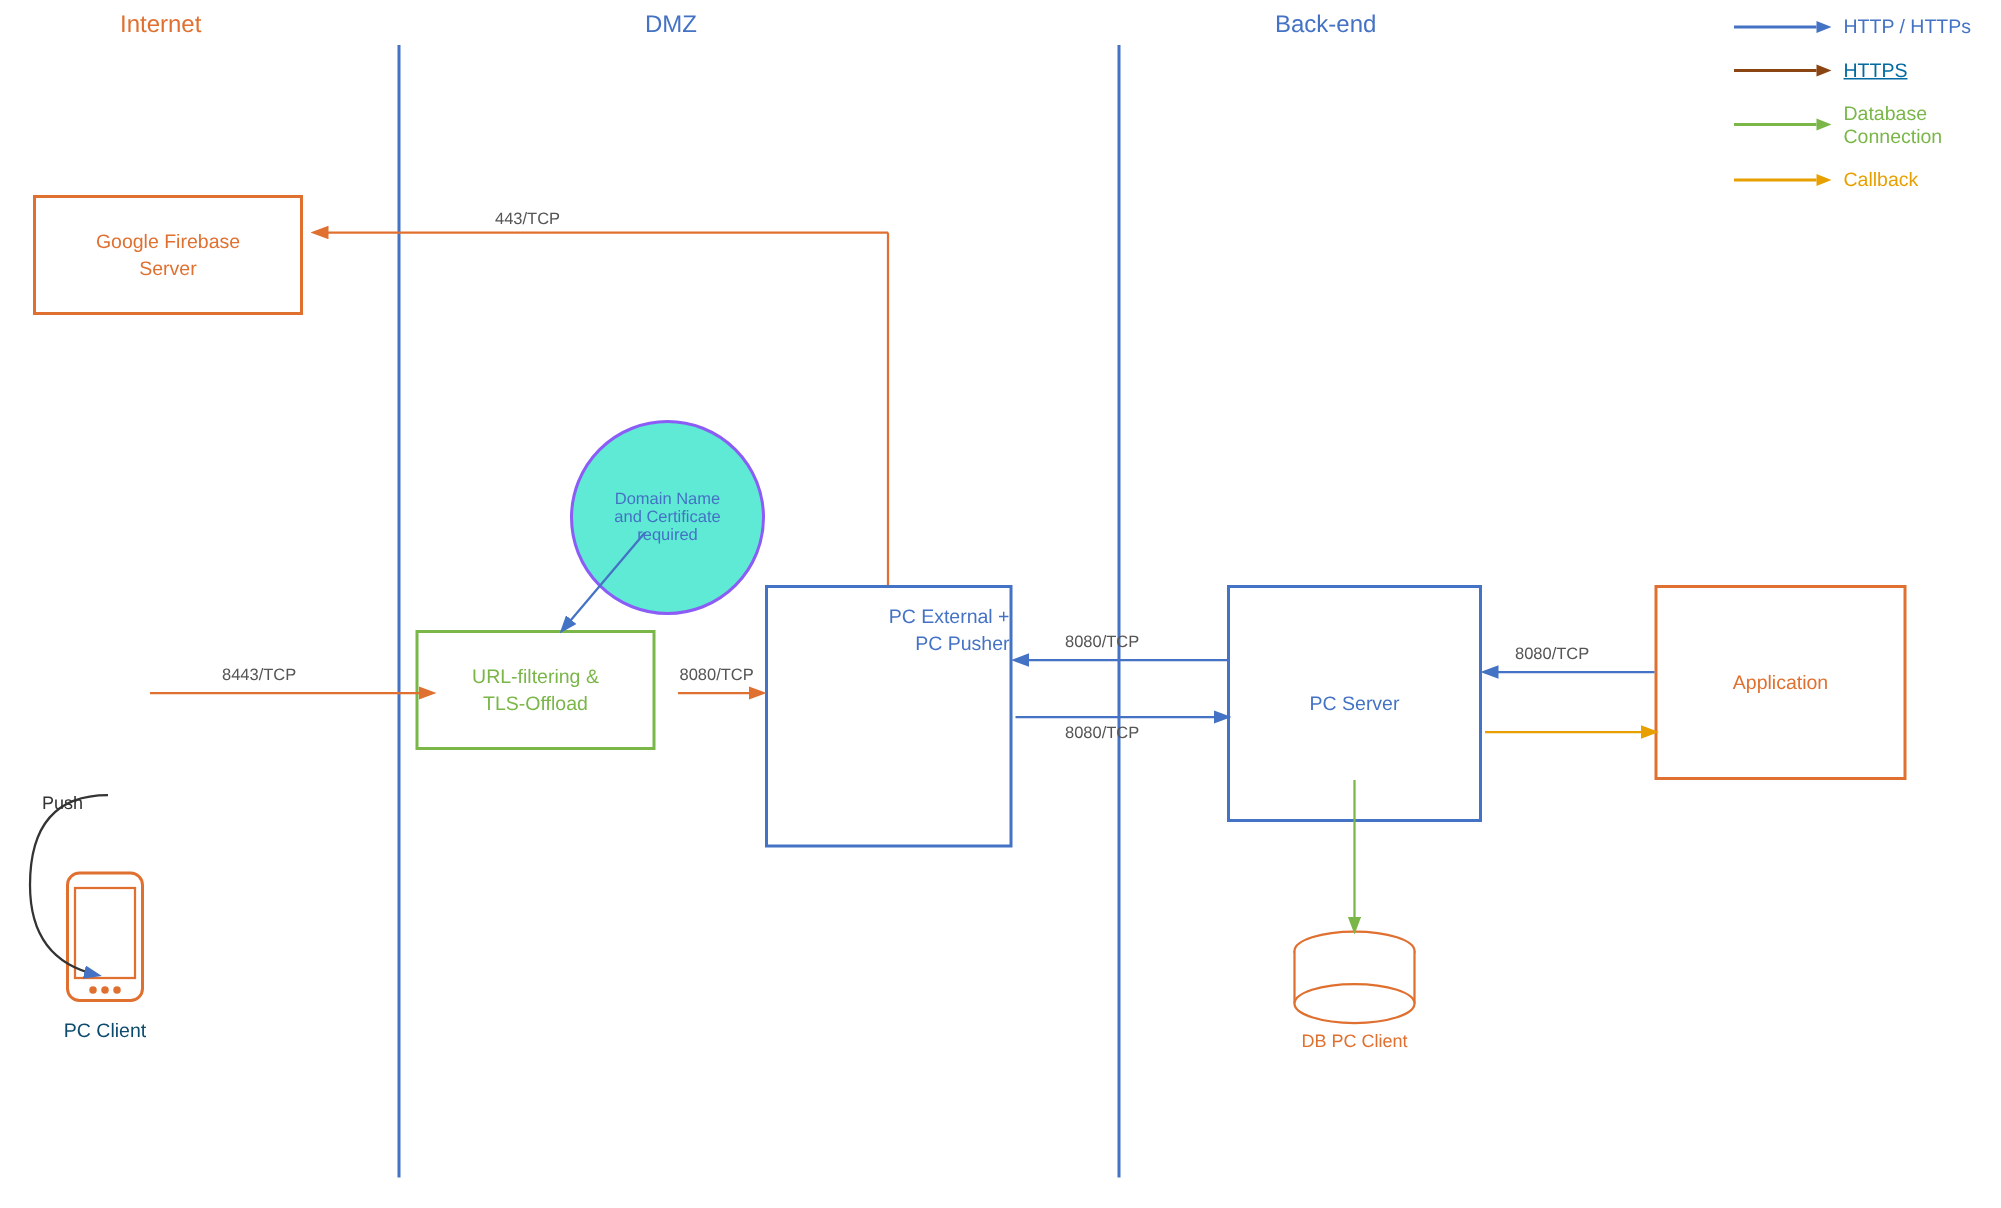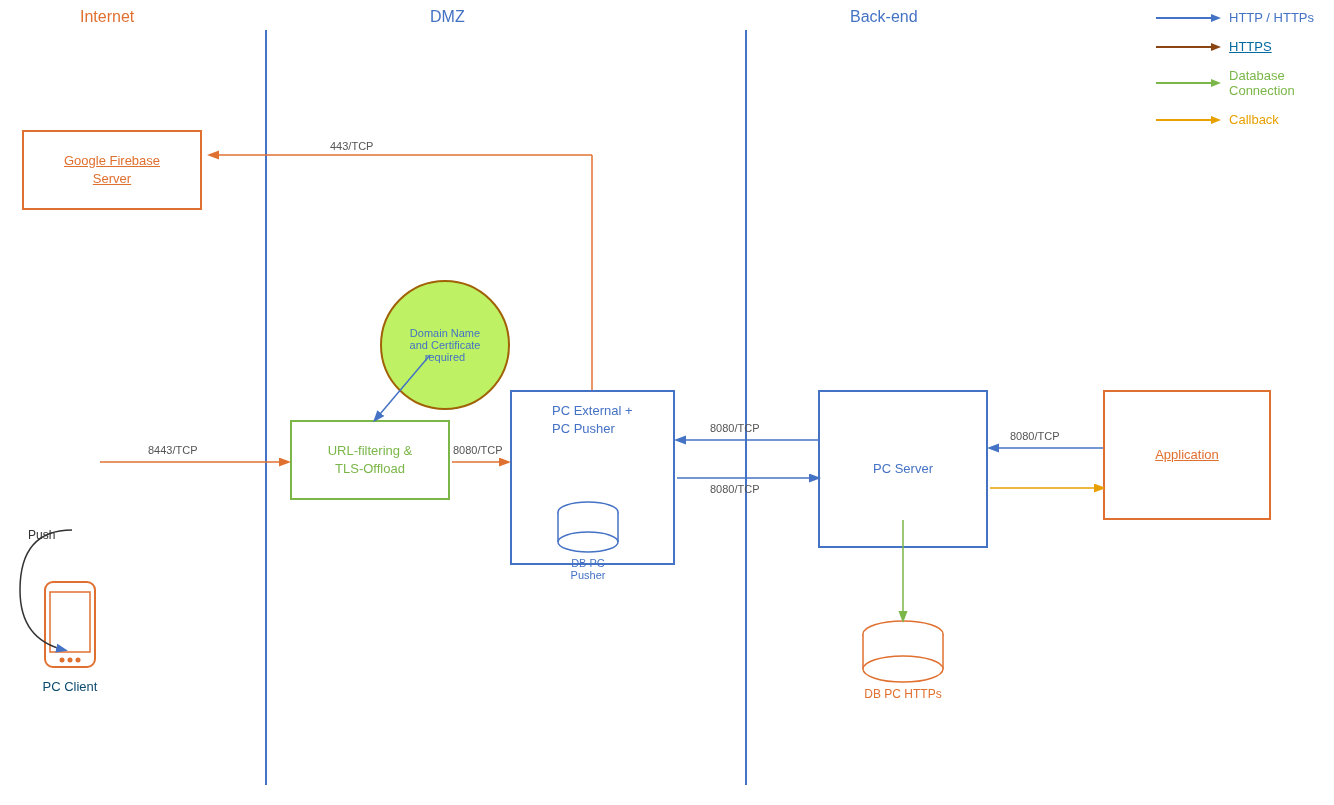--- a/index.html
+++ b/index.html
@@ -35,36 +35,36 @@
       position: absolute;
       border: 2px solid;
       display: flex;
       align-items: center;
       justify-content: center;
       text-align: center;
       font-size: 13px;
       line-height: 1.4;
       background: #fff;
     }
-    .box-orange { border-color: #e07030; color: #e07030; text-decoration: underline; }
+    .box-orange { border-color: #e07030; color: #e07030; }
     .box-blue { border-color: #4472c4; color: #4472c4; }
     .box-green { border-color: #7ab648; color: #7ab648; }
 
     
     .circle {
       position: absolute;
-      border: 2px solid #a16207;
+      border: 2px solid #8b5cf6;
       border-radius: 50%;
       display: flex;
       align-items: center;
       justify-content: center;
       text-align: center;
       font-size: 11px;
       color: #4472c4;
-      background: #bef264;
+      background: #5eead4;
     }
 
     
     .db-cylinder {
       position: absolute;
       display: flex;
       flex-direction: column;
       align-items: center;
       justify-content: center;
     }
@@ -131,63 +131,50 @@
   <div class="zone-label" style="left:850px; top:8px; color:#4472c4;">Back-end</div>
 
   <div class="v-line" style="left:265px;"></div>
   <div class="v-line" style="left:745px;"></div>
 
   <div class="box box-orange" style="left:22px; top:130px; width:180px; height:80px;">
     <span>Google Firebase<br>Server</span>
   </div>
 
 
-  <div class="box box-green" style="left:290px; top:420px; width:160px; height:80px;">
+  <div class="box box-green" style="left:277px; top:420px; width:160px; height:80px;">
     <span>URL-filtering &amp;<br>TLS-Offload</span>
   </div>
 
   <div class="circle" style="left:380px; top:280px; width:130px; height:130px;">
     <span>Domain Name<br>and Certificate<br>required</span>
   </div>
 
   <div class="box box-blue" style="left:510px; top:390px; width:165px; height:175px;">
-    <span style="position:absolute; top:10px; left:0; right:0; text-align:left;padding-left:40px;">PC External +<br>PC Pusher</span>
-  </div>
-
-  <div class="db-cylinder" style="left:553px; top:500px;">
-    <svg width="70" height="55">
-
-      <ellipse cx="35" cy="12" rx="30" ry="10" fill="white" stroke="#4472c4" stroke-width="1.5"></ellipse>
-
-      <rect x="5" y="12" width="60" height="30" fill="white" stroke="#4472c4" stroke-width="0"></rect>
-      <line x1="5" y1="12" x2="5" y2="42" stroke="#4472c4" stroke-width="1.5"></line>
-      <line x1="65" y1="12" x2="65" y2="42" stroke="#4472c4" stroke-width="1.5"></line>
-
-      <ellipse cx="35" cy="42" rx="30" ry="10" fill="white" stroke="#4472c4" stroke-width="1.5"></ellipse>
-    </svg>
-    <div style="font-size:11px; color:#4472c4; text-align:center; margin-top:2px;">DB PC<br>Pusher</div>
-  </div>
+    <span style="position:absolute; top:10px; left:0; right:0; text-align:right;padding-left:40px;">PC External +<br>PC Pusher</span>
+  </div>
+
 
   <div class="box box-blue" style="left:818px; top:390px; width:170px; height:158px;">
     <span>PC Server</span>
   </div>
 
   <div class="box box-orange" style="left:1103px; top:390px; width:168px; height:130px;">
     <span>Application</span>
   </div>
 
   <div class="db-cylinder" style="left:858px; top:620px;">
     <svg width="90" height="65">
       <ellipse cx="45" cy="14" rx="40" ry="13" fill="white" stroke="#e07030" stroke-width="1.5"></ellipse>
       <rect x="5" y="14" width="80" height="35" fill="white" stroke="#e07030" stroke-width="0"></rect>
       <line x1="5" y1="14" x2="5" y2="49" stroke="#e07030" stroke-width="1.5"></line>
       <line x1="85" y1="14" x2="85" y2="49" stroke="#e07030" stroke-width="1.5"></line>
       <ellipse cx="45" cy="49" rx="40" ry="13" fill="white" stroke="#e07030" stroke-width="1.5"></ellipse>
     </svg>
-    <div style="font-size:12px; color:#e07030; text-align:center; margin-top:2px;">DB PC HTTPs</div>
+    <div style="font-size:12px; color:#e07030; text-align:center; margin-top:2px;">DB PC Client</div>
   </div>
 
   <div class="phone-box" style="left:40px; top:580px;">
     <svg width="60" height="95" viewBox="0 0 60 95">
 
       <rect x="5" y="2" width="50" height="85" rx="8" ry="8" fill="white" stroke="#e07030" stroke-width="2"></rect>
 
       <rect x="10" y="12" width="40" height="60" fill="white" stroke="#e07030" stroke-width="1.5"></rect>
 
       <circle cx="22" cy="80" r="2.5" fill="#e07030"></circle>

